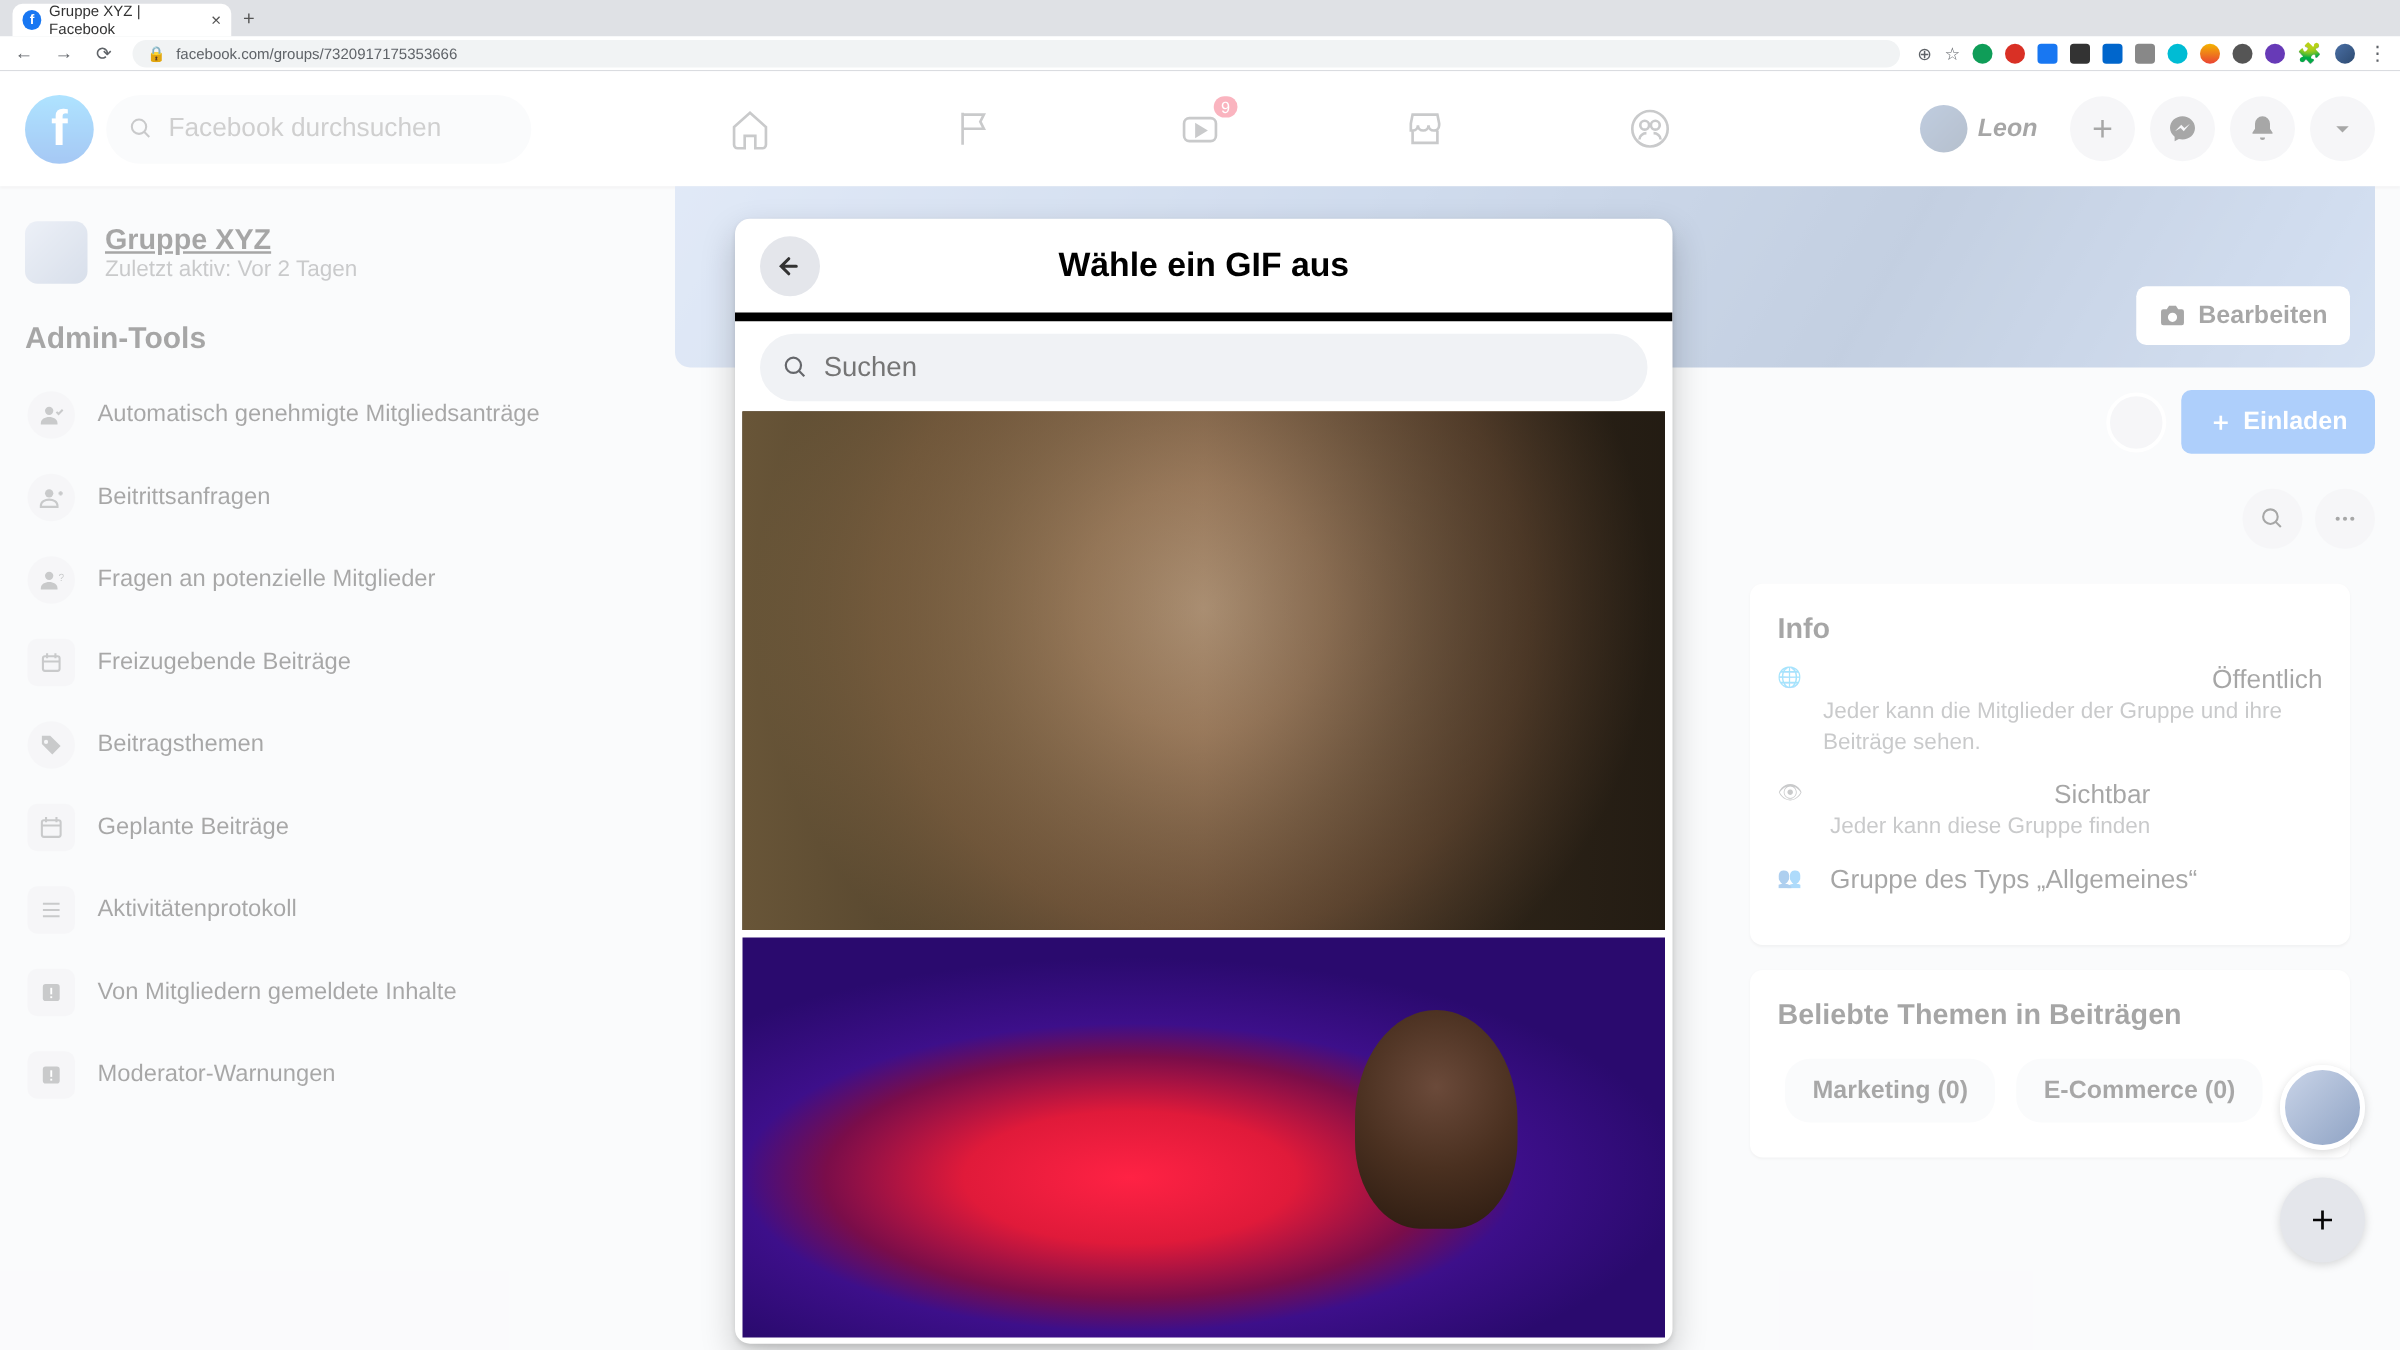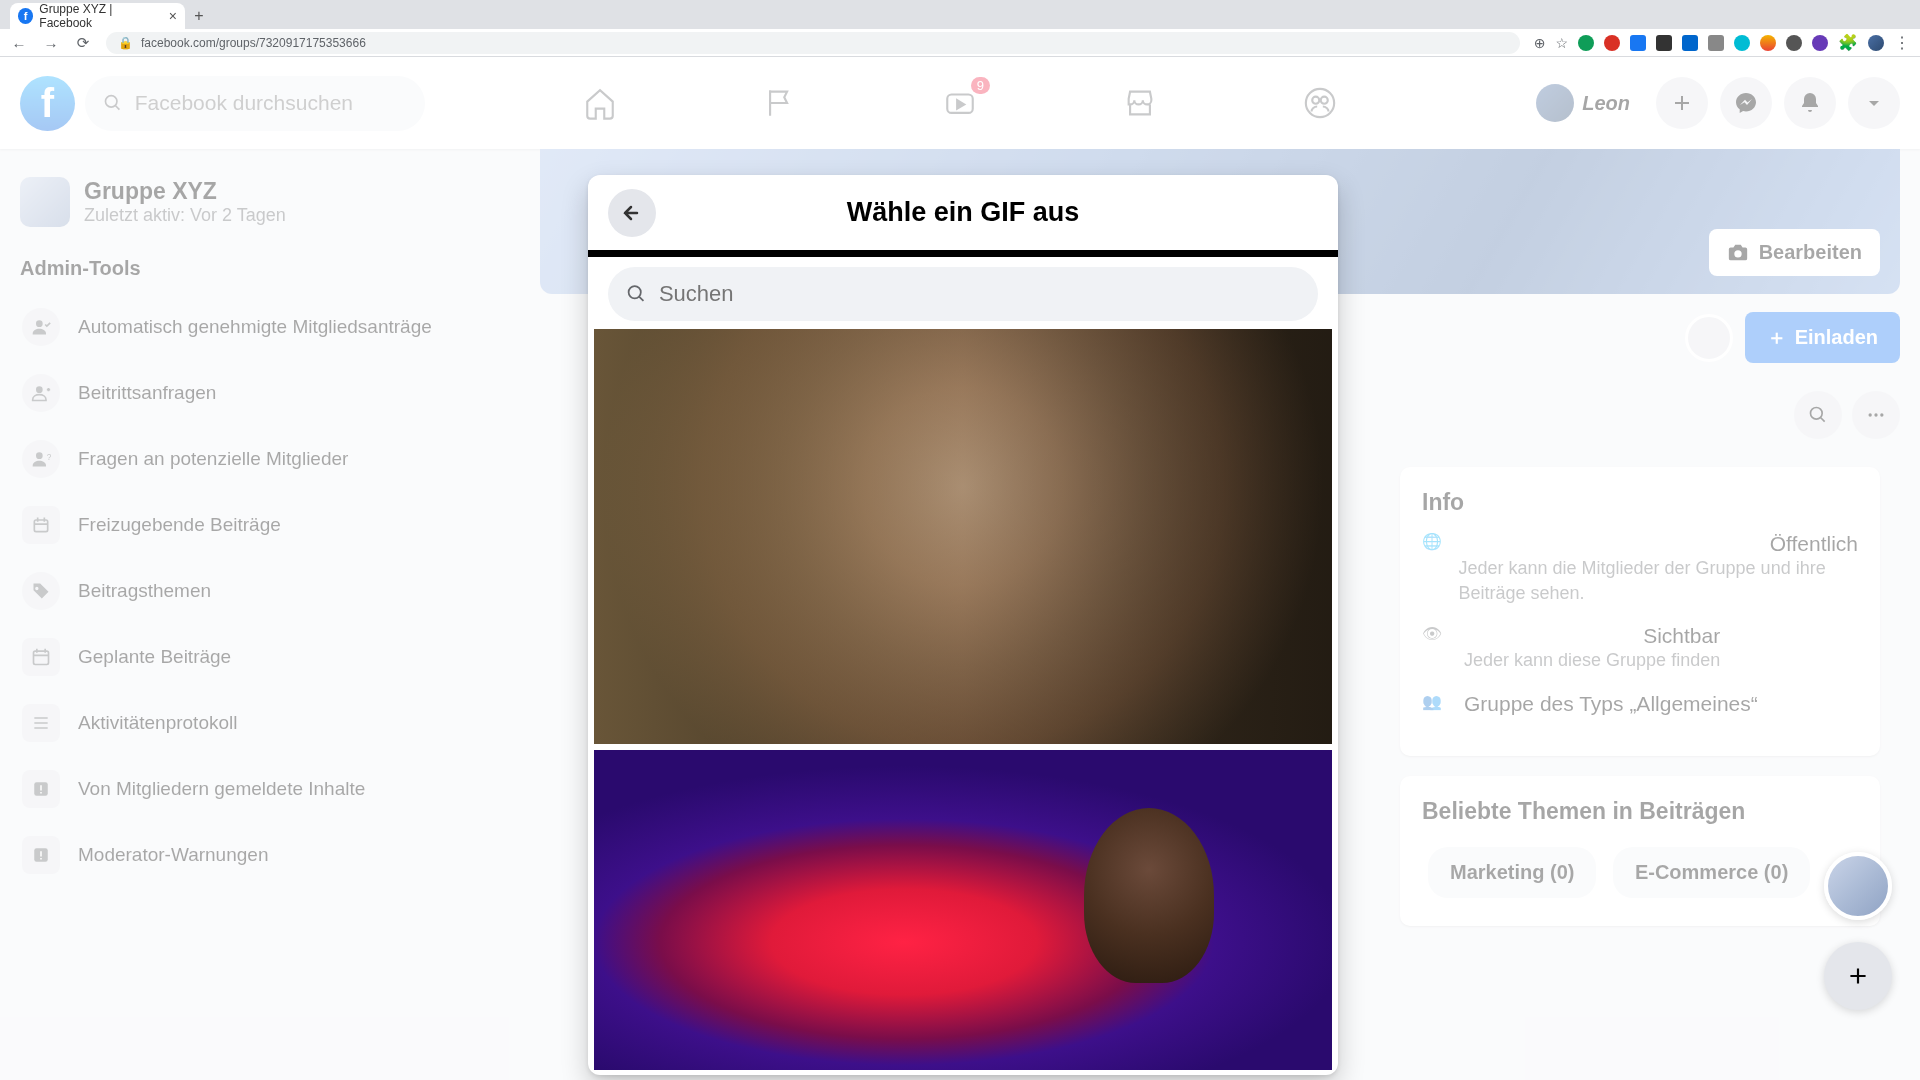--- a/index.html
+++ b/index.html
@@ -31,23 +31,23 @@
     .avatar-sm { width: 38px; height: 38px; border-radius: 50%; background: linear-gradient(135deg,#4a6fa5,#2d4a70); display:flex;align-items:center;justify-content:center;color:#fff;font-size:14px; }
     .profile-chip span { font-size: 20px; font-weight: 600; }
     .circle-btn { width: 52px; height: 52px; background: #e4e6eb; border-radius: 50%; display: flex; align-items: center; justify-content: center; color: #050505; }
     .circle-btn svg { width: 24px; height: 24px; }
 
     
     .main { display: flex; height: calc(1080px - 149px); }
     .sidebar { width: 520px; padding: 20px 12px; overflow-y: auto; }
     .group-header { display: flex; gap: 14px; align-items: center; margin-bottom: 22px; padding: 8px; }
     .group-thumb { width: 50px; height: 50px; border-radius: 10px; background: linear-gradient(135deg,#c9d4e8,#8fa3c4); }
-    .group-title { font-size: 23px; font-weight: 600; }
+    .group-title { font-size: 23px; font-weight: 600; text-decoration: underline; }
     .group-sub { color: #65676b; font-size: 18px; }
-    .section-h { font-size: 20px; font-weight: 700; margin: 0 8px 14px; }
+    .section-h { font-size: 24px; font-weight: 700; margin: 0 8px 14px; }
     .sb-item { display: flex; align-items: center; gap: 18px; padding: 14px 10px; border-radius: 8px; color: #050505; font-size: 19px; }
     .sb-icon { width: 38px; height: 38px; background: #e4e6eb; border-radius: 50%; display:flex;align-items:center;justify-content:center;color:#65676b; flex-shrink:0; }
     .sb-icon.sq { border-radius: 8px; background: #e4e6eb; }
 
     
     .content { flex: 1; position: relative; padding: 0; }
     .cover { height: 145px; background: linear-gradient(120deg, #a8c0e8 0%, #7799cc 40%, #5577aa 70%, #88aadd 100%); border-radius: 0 0 12px 12px; position: relative; margin: 0 20px; }
     .edit-btn { position: absolute; right: 20px; bottom: 18px; background: #fff; border-radius: 8px; padding: 12px 18px; display: flex; align-items: flex-start; gap: 10px; font-size: 20px; font-weight: 600; color: #050505; }
     .below-cover { display: flex; padding: 18px 20px; gap: 20px; }
     .left-below { flex: 1; }

